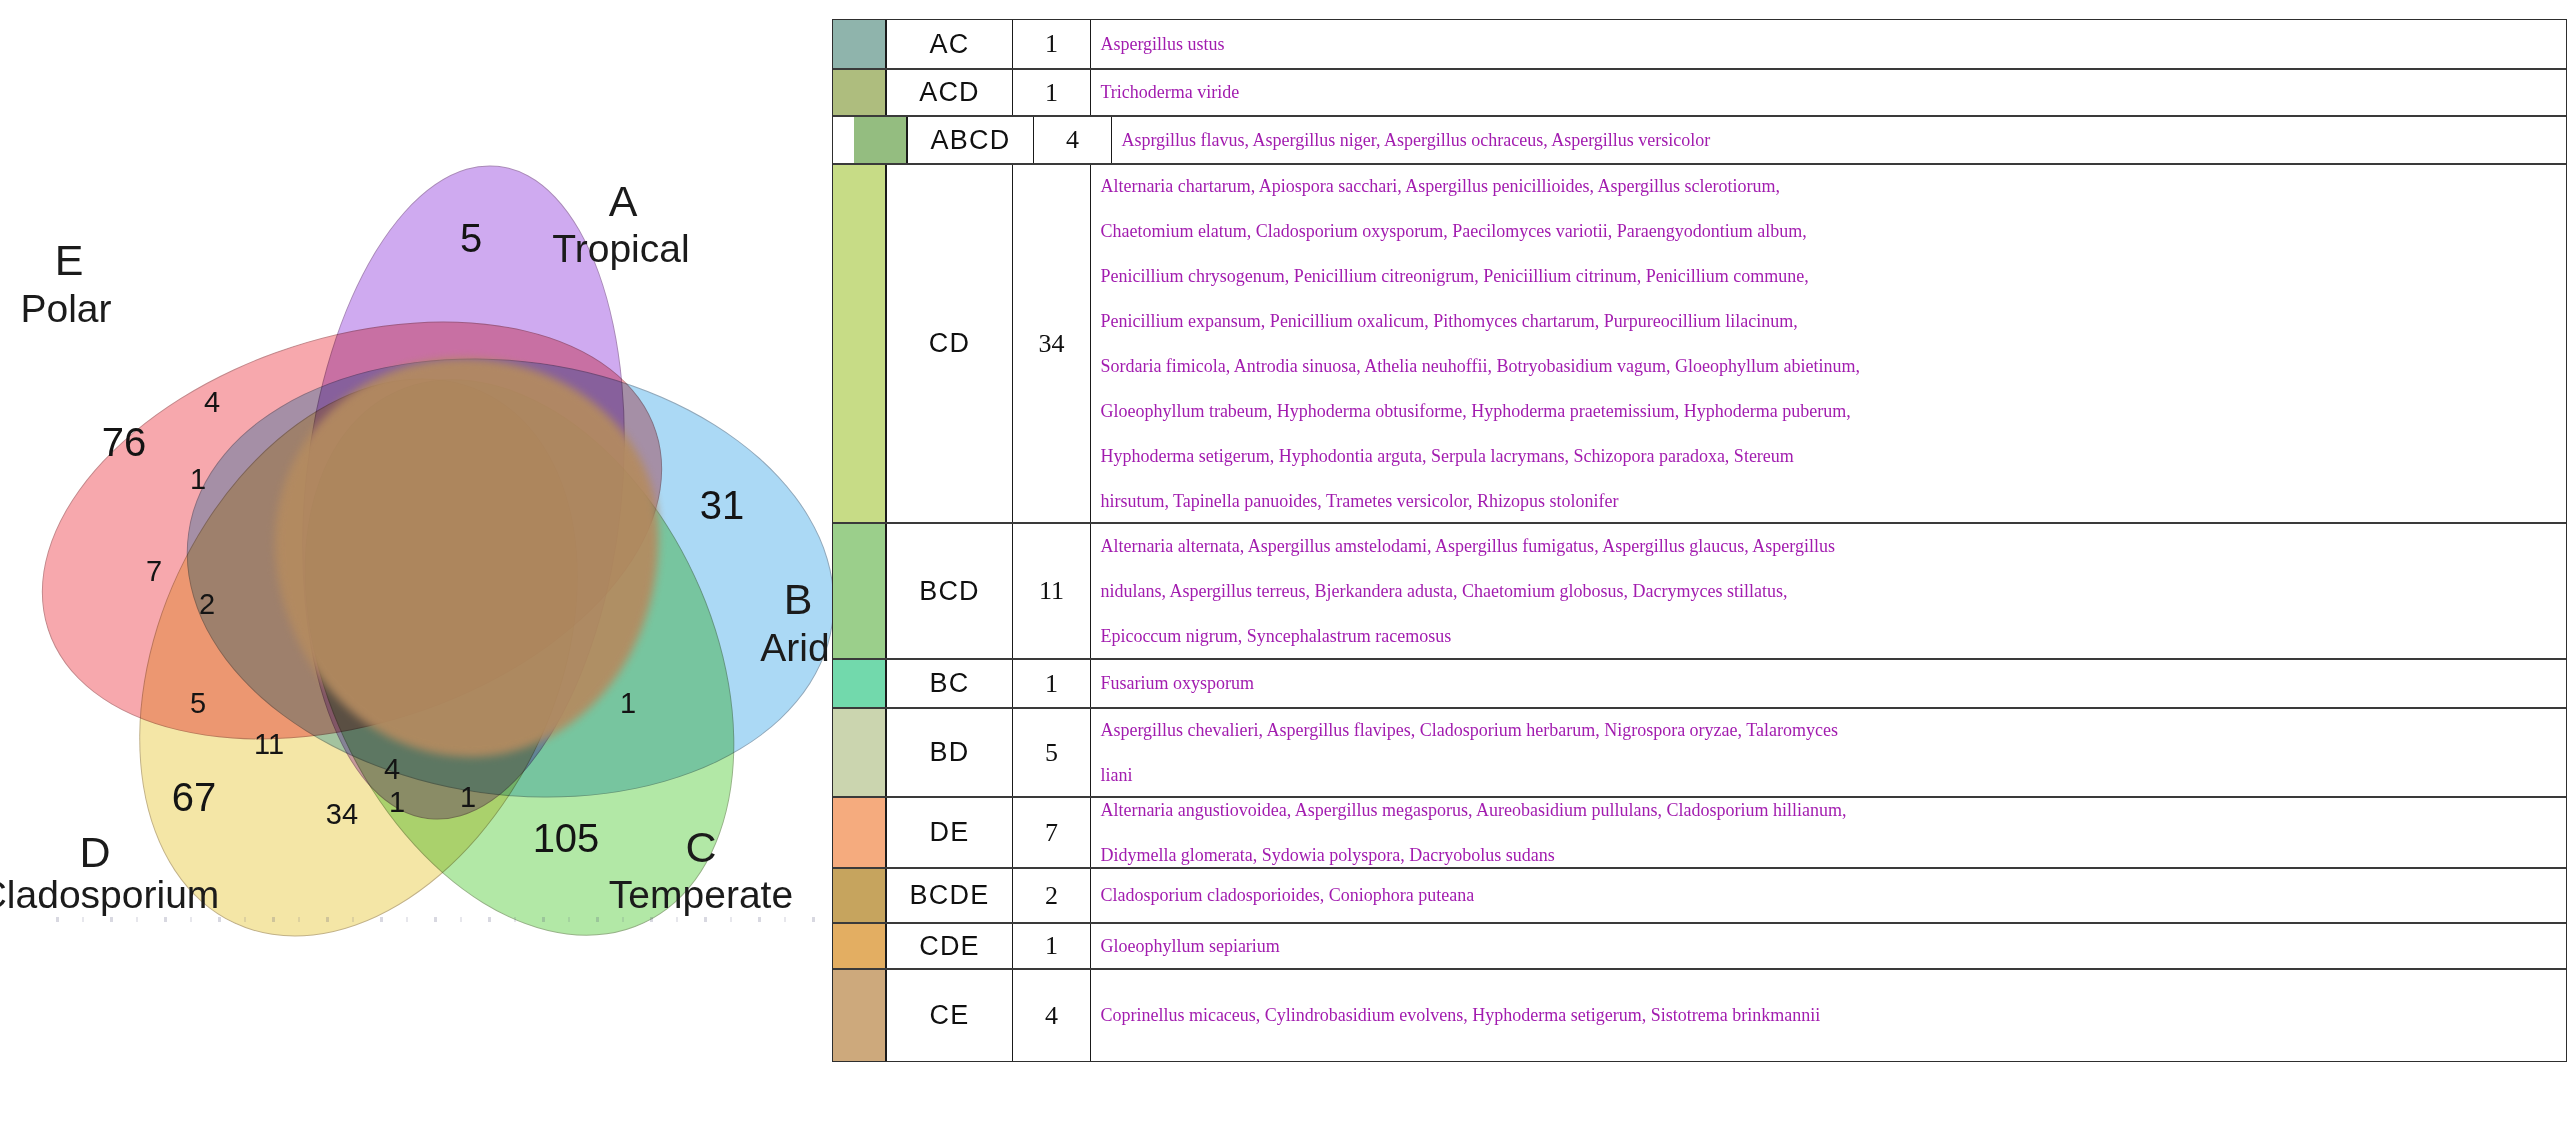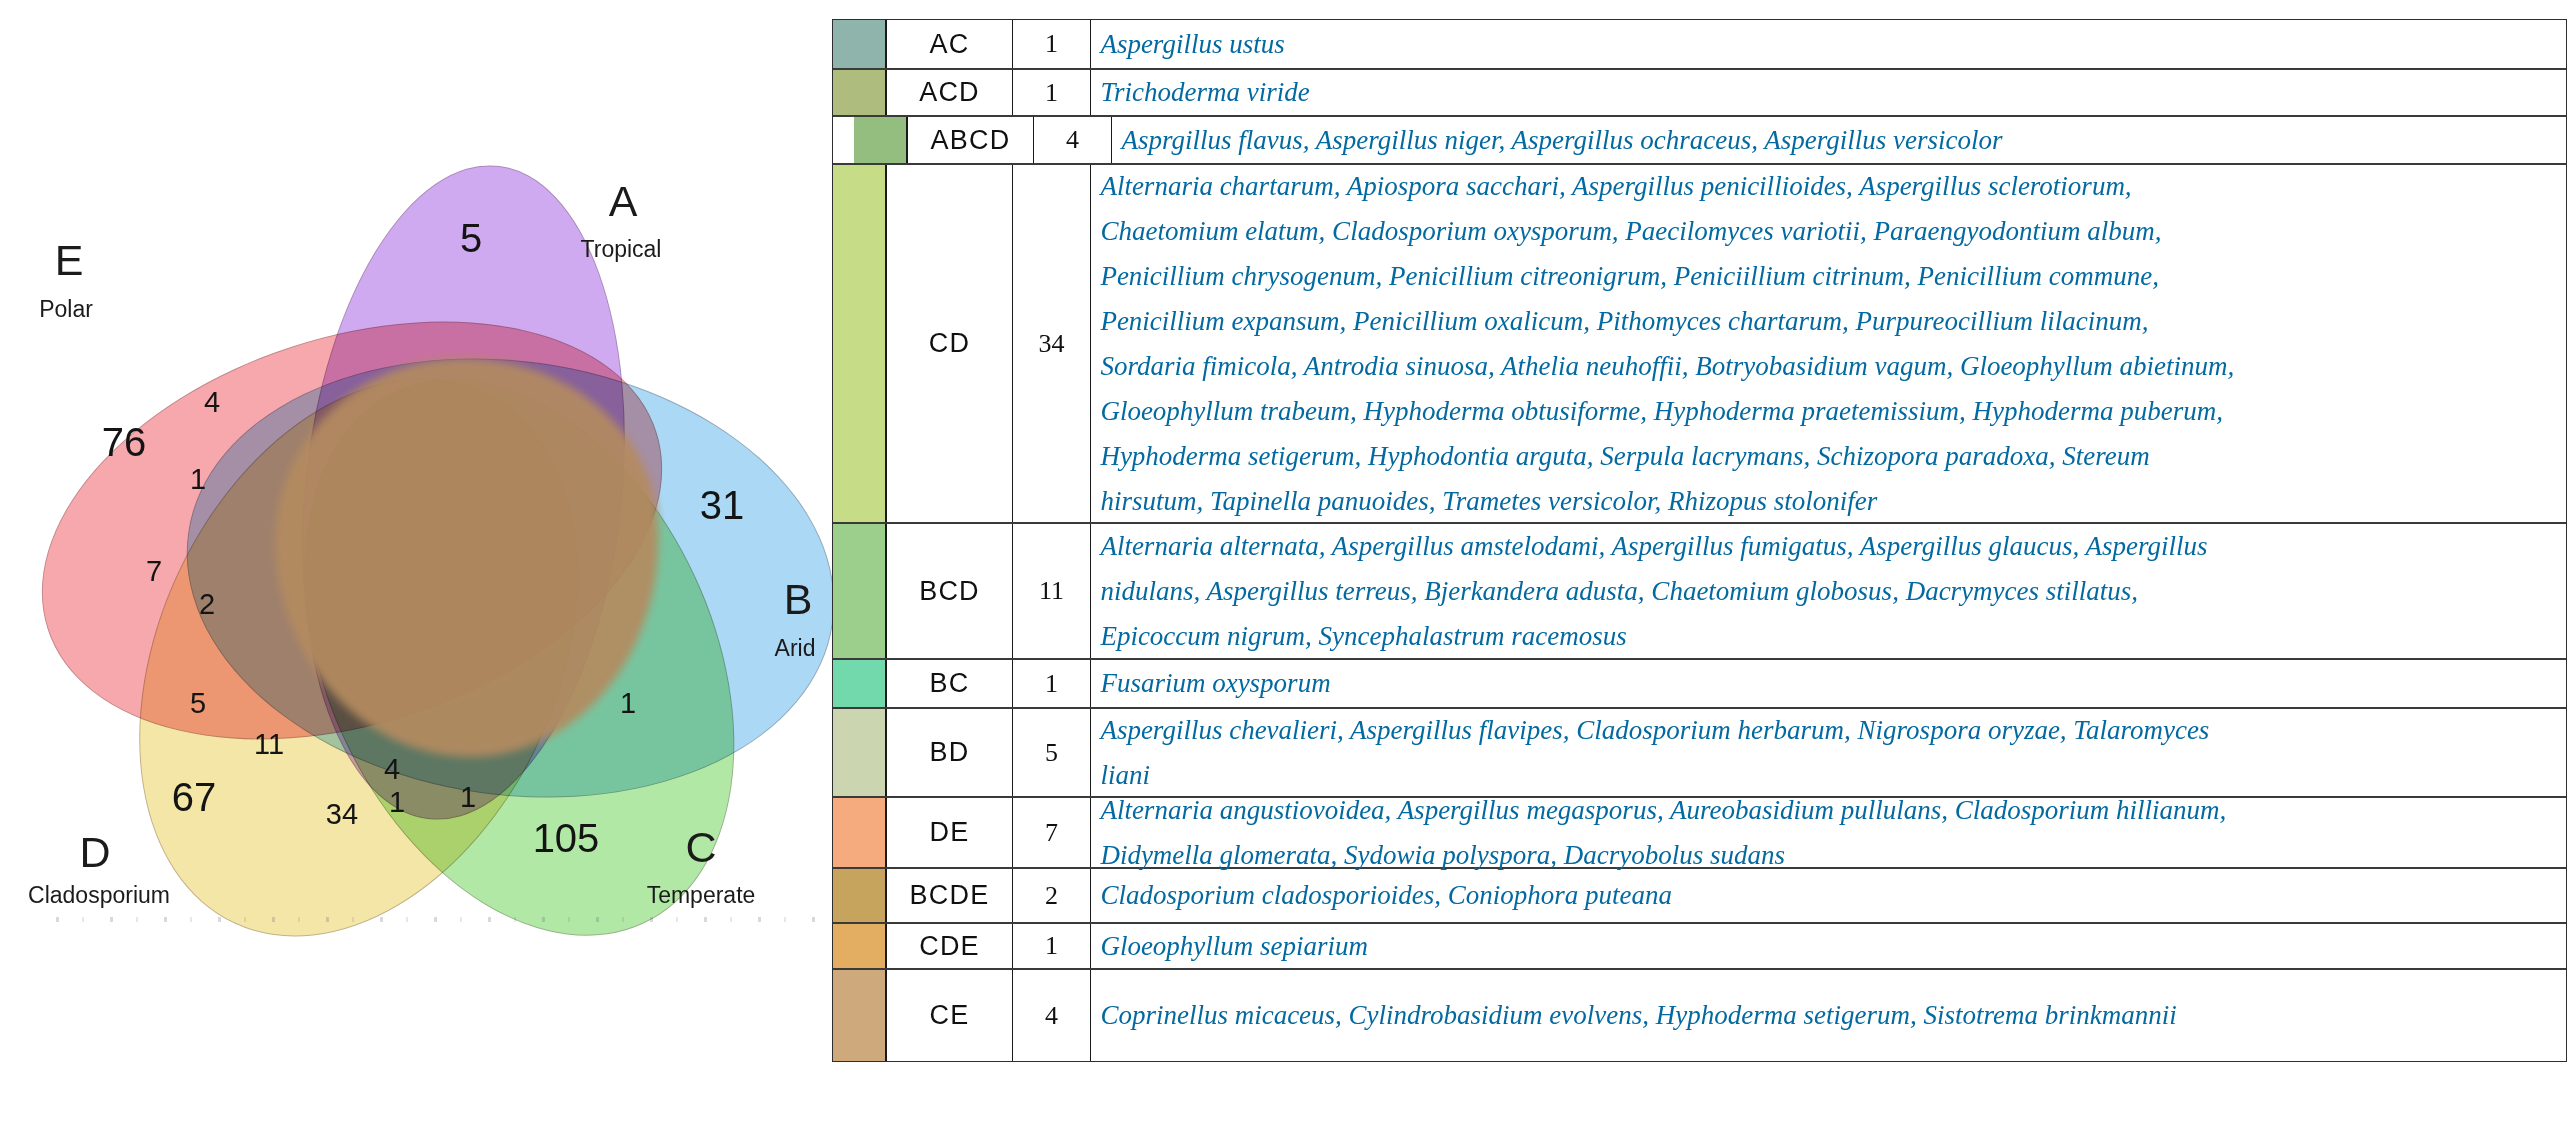--- a/index.html
+++ b/index.html
@@ -9,39 +9,39 @@
   
   #venn{position:absolute;left:0;top:0;width:840px;height:1131px;background:#fff;isolation:isolate;}
   .vellipse{position:absolute;border-radius:50%;mix-blend-mode:multiply;
             border:1.2px solid rgba(100,80,80,0.35);box-sizing:border-box;}
   #center-blob{position:absolute;left:276px;top:358px;width:384px;height:399px;
                background:#b48b60;opacity:0.93;filter:blur(4.1px);
                border-radius:48% 52% 50% 50% / 46% 44% 56% 54%;transform:rotate(-4deg);}
   .venn-num{position:absolute;transform:translate(-50%,-50%);font-size:29px;color:#141414;}
   .venn-num.big{font-size:40px;}
   .set-letter{position:absolute;transform:translate(-50%,-50%);font-size:43px;color:#1b1b1b;}
-  .set-name{position:absolute;transform:translate(-50%,-50%);font-size:23px;color:#1b1b1b;}
+  .set-name{position:absolute;transform:translate(-50%,-50%);font-size:39px;color:#1b1b1b;}
   #caption-artifact{position:absolute;left:56px;top:917px;width:772px;height:4.7px;opacity:.65;
      background:repeating-linear-gradient(90deg,rgba(70,70,110,.32) 0 2.9px,transparent 2.9px 26px,
                 rgba(70,70,110,.20) 26px 28px,transparent 28px 54px);}
 
   
   #species-table{position:absolute;left:832px;top:19.4px;width:1733px;
                  border:1.8px solid #2e2e2e;box-sizing:content-box;background:#fff;}
   .trow{display:flex;flex-direction:row;width:100%;box-sizing:border-box;}
   .trow + .trow{border-top:2.3px solid #3a3a3a;}
   .cell{box-sizing:border-box;display:flex;align-items:center;}
   .swatch{width:54px;border-right:2.3px solid #1a1a1a;}
   .setlabel{width:126px;border-right:1.8px solid #1a1a1a;justify-content:center;
             font-family:Liberation Sans, sans-serif;font-size:27px;letter-spacing:1.2px;color:#101010;}
   .count{width:78px;border-right:1.8px solid #1a1a1a;justify-content:center;
          font-family:"Liberation Serif",serif;font-size:26px;color:#101010;}
   .species{flex:1;padding:2.3px 10.6px 2.3px 9.4px;
-           font-family:"Liberation Serif",serif;font-style:italic;font-size:27px;
-           line-height:45px;color:#0369a1;}
+           font-family:"Liberation Serif",serif;font-size:18px;
+           line-height:45px;color:#a21caf;}
   .species .inner{width:100%;}
 </style>
 </head>
 <body>
 
 <div id="page">
 
   <div id="venn">
 
     <div class="vellipse" style="left: 305px; top: 164px; width: 317px; height: 657px; background: rgb(207, 170, 240); transform: rotate(6deg);"></div>

